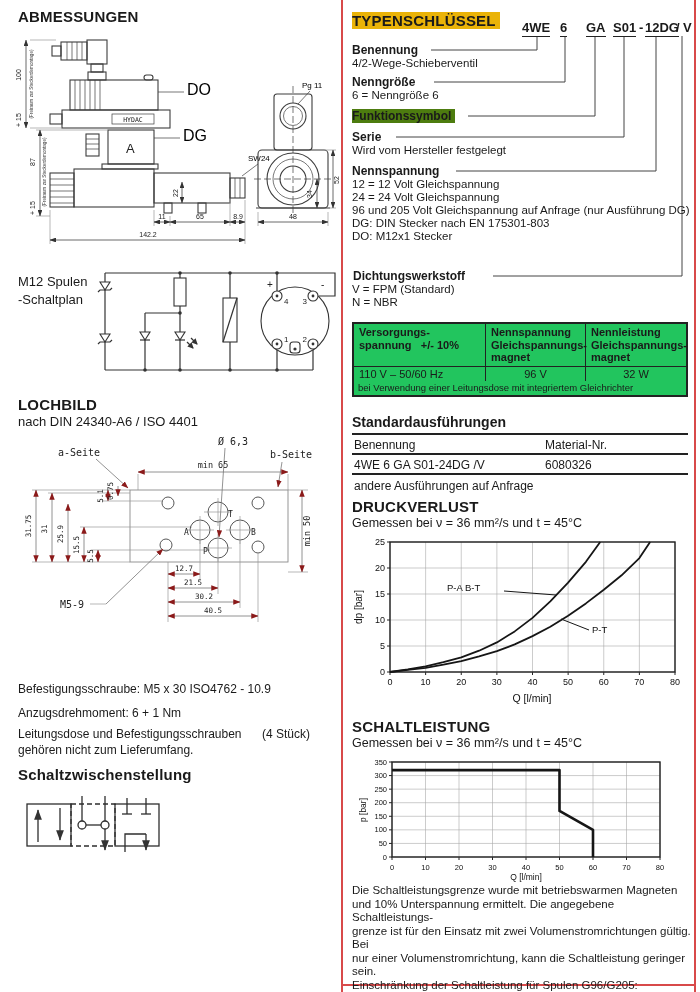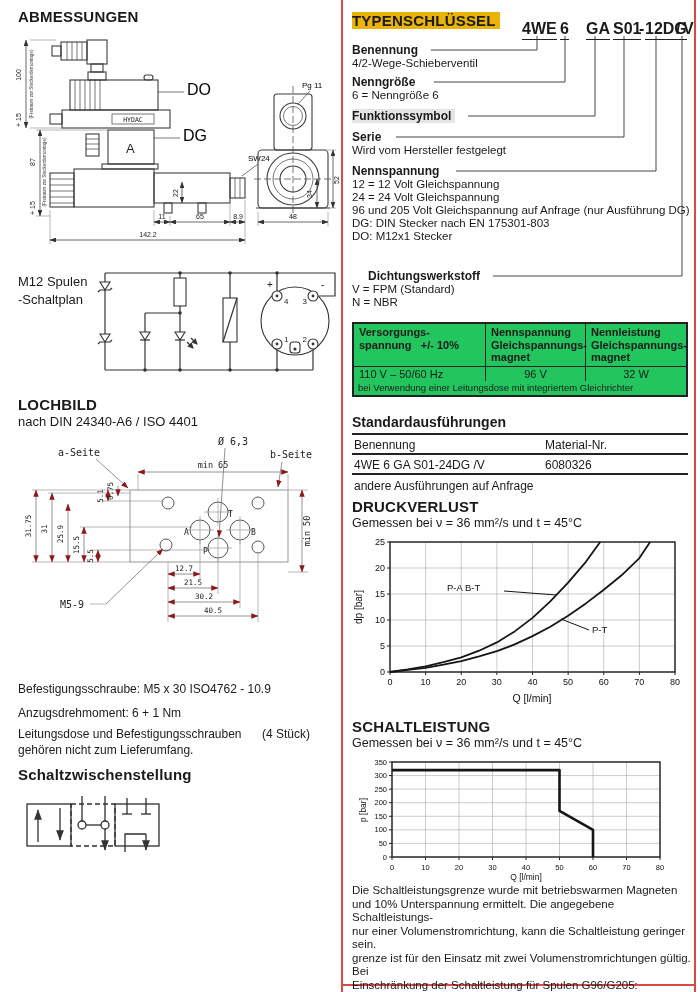--- a/index.html
+++ b/index.html
@@ -6,21 +6,21 @@
   html,body{margin:0;padding:0;background:#fff;}
   #page{position:relative;width:700px;height:992px;background:#fff;overflow:hidden;
         font-family:"Liberation Sans", sans-serif;color:#1a1a1a;}
   .abs{position:absolute;}
   .h1{font-size:15px;font-weight:bold;letter-spacing:.2px;}
   .h2{font-size:14px;font-weight:bold;}
   .t13{font-size:13px;}
   .t12{font-size:12px;}
   .redline{background:#d84a4a;}
   
-  .code-seg{position:absolute;top:14px;font-size:16px;font-weight:bold;}
+  .code-seg{position:absolute;top:14px;font-size:13px;font-weight:bold;}
   .code-seg.u{border-bottom:1.5px solid #222;padding-bottom:1px;}
   .ts-label{position:absolute;font-size:12px;font-weight:bold;}
   .ts-desc{position:absolute;font-size:11.5px;}
   
   .vtable{border:2px solid #222;background:#22c55e;box-sizing:border-box;}
   .vrow{display:flex;}
   .vcell{box-sizing:border-box;padding:2px 5px;font-size:11px;line-height:12.5px;}
   .vcell.c1{width:132px;}
   .vcell.c2{width:100px;}
   .vcell.c3{width:100px;}
@@ -421,33 +421,33 @@
     <span class="code-seg u" style="left:293px;">12DG</span>
     <span class="code-seg" style="left:324px;">/</span>
     <span class="code-seg" style="left:331px;">V</span>
 
     <div class="ts-label" style="left:0;top:37px;background:#fff;padding-right:4px;">Benennung</div>
     <div class="ts-desc" style="left:0;top:51px;">4/2-Wege-Schieberventil</div>
 
     <div class="ts-label" style="left:0;top:69px;background:#fff;padding-right:4px;">Nenngröße</div>
     <div class="ts-desc" style="left:0;top:83px;">6 = Nenngröße 6</div>
 
-    <div class="ts-label" style="left:0;top:103px;background:#e5e5e5;padding-right:4px;">Funktionssymbol</div>
+    <div class="ts-label" style="left:0;top:103px;background:#4d7c0f;padding-right:4px;">Funktionssymbol</div>
 
     <div class="ts-label" style="left:0;top:124px;background:#fff;padding-right:4px;">Serie</div>
     <div class="ts-desc" style="left:0;top:138px;">Wird vom Hersteller festgelegt</div>
 
     <div class="ts-label" style="left:0;top:158px;background:#fff;padding-right:4px;">Nennspannung</div>
     <div class="ts-desc" style="left:0;top:172px;">12 = 12 Volt Gleichspannung</div>
     <div class="ts-desc" style="left:0;top:185px;">24 = 24 Volt Gleichspannung</div>
     <div class="ts-desc" style="left:0;top:198px;">96 und 205 Volt Gleichspannung auf Anfrage (nur Ausführung DG)</div>
     <div class="ts-desc" style="left:0;top:211px;">DG: DIN Stecker nach EN 175301-803</div>
     <div class="ts-desc" style="left:0;top:224px;">DO: M12x1 Stecker</div>
 
-    <div class="ts-label" style="left:16px;top:263px;background:#fff;padding-right:4px;">Dichtungswerkstoff</div>
+    <div class="ts-label" style="left:1px;top:263px;background:#fff;padding-right:4px;">Dichtungswerkstoff</div>
     <div class="ts-desc" style="left:0;top:277px;">V = FPM (Standard)</div>
     <div class="ts-desc" style="left:0;top:290px;">N = NBR</div>
   </div>
 
   <div class="abs vtable" style="left:352px;top:322px;width:336px;">
     <div class="vrow vhead">
       <div class="vcell c1 sep">
         <div>Versorgungs-</div>
         <div>spannung&nbsp;&nbsp; +/- 10%</div>
       </div>
@@ -605,19 +605,19 @@
       </g>
     <g class="labels">
       <text class="axlab" transform="rotate(-90 14 60)" x="14" y="60">p [bar]</text>
       <text class="axlab" x="174" y="130">Q [l/min]</text>
     </g>
   </svg>
 
   <div class="abs" style="left:352px;top:884px;width:340px;">
     <div class="note-line">Die Schaltleistungsgrenze wurde mit betriebswarmen Magneten</div>
     <div class="note-line">und 10% Unterspannung ermittelt. Die angegebene Schaltleistungs-</div>
+    <div class="note-line">grenze ist für den Einsatz mit zwei Volumenstromrichtungen gültig. Bei</div>
     <div class="note-line">nur einer Volumenstromrichtung, kann die Schaltleistung geringer sein.</div>
-    <div class="note-line">grenze ist für den Einsatz mit zwei Volumenstromrichtungen gültig. Bei</div>
     <div class="note-line">Einschränkung der Schaltleistung für Spulen G96/G205:</div>
 
   </div>
 
 </div>
 
 </body></html>

